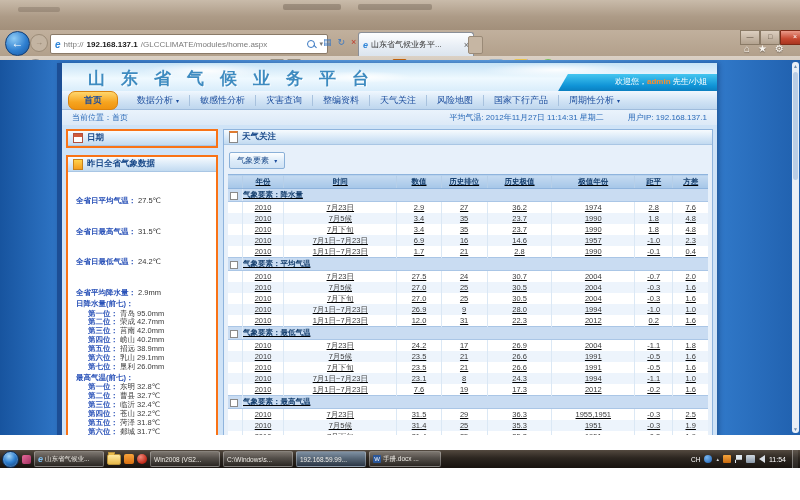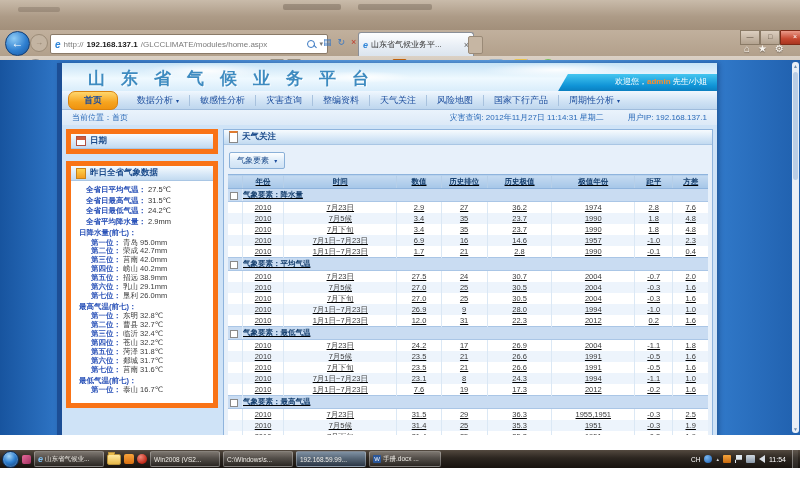--- a/index.html
+++ b/index.html
@@ -99,34 +99,34 @@
   
   .statusrow{position:absolute;left:0;top:47px;width:100%;height:15px;box-sizing:border-box;
     background:linear-gradient(180deg,#eaf3fc,#dcE9f7);display:flex;align-items:center;
     font-size:8px;color:#2a6ab8;padding:0 10px;}
   .statusrow{background:linear-gradient(180deg,#eaf3fc,#dce9f7);}
   .sr-right{margin-left:auto;display:flex;gap:24px;}
   
   .content{position:absolute;left:0;top:62px;width:100%;box-sizing:border-box;
     display:flex;gap:5px;padding:4px;align-items:flex-start;}
   .sidebar{width:152px;display:flex;flex-direction:column;gap:7px;flex:none;}
-  .panel{background:#fff;border:5px solid #f97316;}
+  .panel{background:#fff;border:2px solid #f97316;}
   .panel-h{height:14px;background:linear-gradient(180deg,#f7fbfe,#d6e7f7 60%,#c2daf0);
     border-bottom:1px solid #a9c6e4;display:flex;align-items:center;gap:4px;padding:0 5px;
     font-size:8.5px;font-weight:bold;color:#1a4a8a;}
   .ic-cal{width:8px;height:8px;background:#fff;border:1px solid #b05040;position:relative;flex:none;}
   .ic-cal::before{content:"";position:absolute;left:0;top:0;width:8px;height:2.5px;background:#d05a3a;}
   .ic-doc{width:8px;height:9px;background:linear-gradient(180deg,#ffd24d,#f59d1e);border:1px solid #c8821a;flex:none;}
   .ic-page{width:7px;height:9px;background:#fff;border:1px solid #888;border-top:2px solid #e07b30;flex:none;}
   .date-body{padding:6px 12px 6px 4px;text-align:right;font-size:9px;font-weight:bold;line-height:11.5px;color:#444;}
   .num{color:#2547c8;} .unit{color:#444;}
   .weekday{color:#1d9a1d;}
   .ganzhi{color:#5a4fc8;}
   .stats-body{padding:4px 0 8px 0;font-size:7.5px;color:#2a52b8;}
-  .sum-line{padding-left:15px;line-height:10.5px;white-space:nowrap;}
+  .sum-line{padding-left:8px;line-height:10.5px;white-space:nowrap;margin-top:20px;}
   .sum-label{font-weight:bold;}
   .sum-val{color:#333;margin-left:2px;}
   .rank-head{padding-left:8px;font-weight:bold;line-height:10.5px;margin-top:1px;white-space:nowrap;}
   .rank-line{padding-left:20px;line-height:8.9px;white-space:nowrap;}
   .rank-label{font-weight:bold;}
   .rank-val{color:#3a3a3a;margin-left:2px;}
   
   .main{flex:1;min-width:0;}
   .main-panel{border:1px solid #8fb4dd;background:#fff;}
   .main-body{background:#e7f0fa;padding:4px 4px 0 4px;}
@@ -261,21 +261,21 @@
           <div class="nav-item"><span>整编资料</span></div>
           <div class="nav-item"><span>天气关注</span></div>
           <div class="nav-item"><span>风险地图</span></div>
           <div class="nav-item"><span>国家下行产品</span></div>
           <div class="nav-item"><span>周期性分析</span><span class="caret">▾</span></div>
         </div>
 
       <div class="statusrow">
         <span class="sr-loc">当前位置：首页</span>
         <span class="sr-right">
-          <span>灾害查询: 2012年11月27日 11:14:31 星期二</span>
+          <span>平均气温: 2012年11月27日 11:14:31 星期二</span>
           <span>用户IP: 192.168.137.1</span>
         </span>
       </div>
 
       <div class="content">
         <div class="sidebar">
 
           <div class="panel">
             <div class="panel-h">
               <span class="ic-cal"></span>

